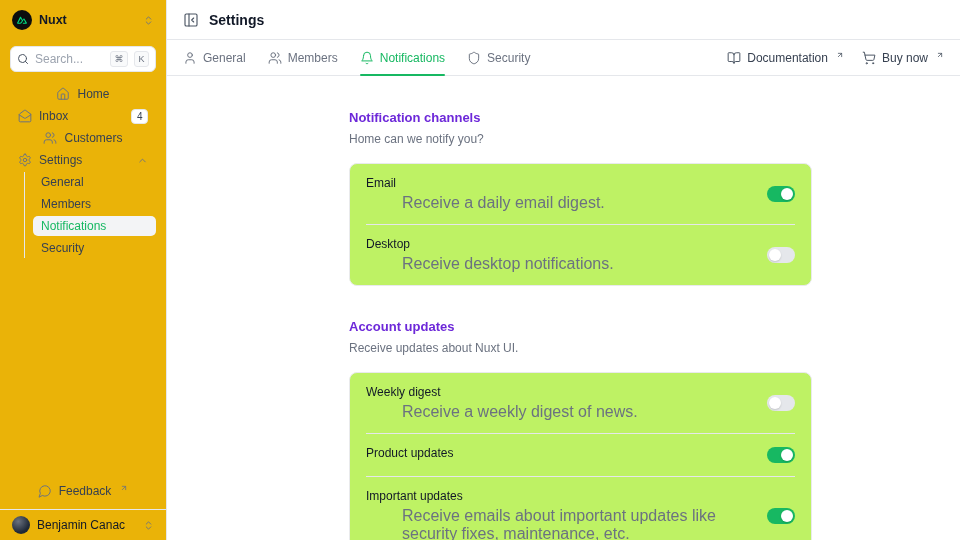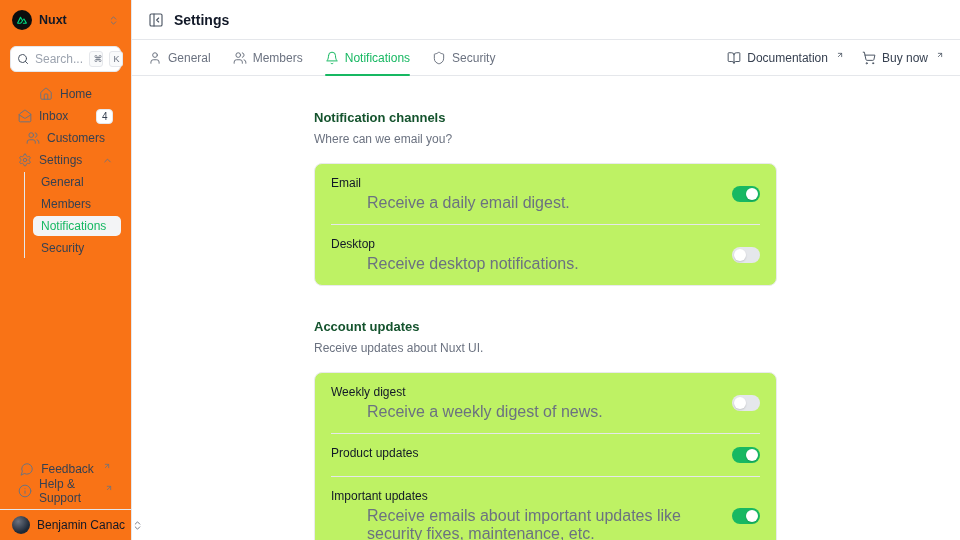--- a/index.html
+++ b/index.html
@@ -7,21 +7,21 @@
   body { font-family:"Liberation Sans","DejaVu Sans",sans-serif; background:#fff; color:#111827; font-size:12px; -webkit-font-smoothing:antialiased; }
   .app { display:flex; width:960px; height:540px; }
 
   
   .icon { width:14px; height:14px; flex:none; display:block; }
   .icon-lg { width:16px; height:16px; }
   .icon-xs { width:8px; height:8px; }
   .muted-ic { color:#6b7280; }
 
   
-  .sidebar { width:132px; flex:none; border-right:1px solid #e5e7eb; display:flex; flex-direction:column; background:#f97316; }
+  .sidebar { width:167px; flex:none; border-right:1px solid #e5e7eb; display:flex; flex-direction:column; background:#eab308; }
   .ws-row { height:40px; display:flex; align-items:center; gap:7px; padding:0 12px; cursor:pointer; }
   .ws-logo { width:20px; height:20px; border-radius:50%; background:#0c0d0d; display:flex; align-items:center; justify-content:center; flex:none; }
   .ws-logo svg { width:12px; height:12px; display:block; }
   .ws-name { font-size:12.5px; font-weight:700; color:#111827; flex:1; }
   .search { margin:6px 10px 12px; height:26px; border:1px solid #e5e7eb; border-radius:6px; display:flex; align-items:center; gap:6px; padding:0 6px; cursor:text; background:#fff; }
   .search .ph { flex:1; color:#9ca3af; font-size:12px; }
   .kbd { font-size:9px; line-height:1; color:#6b7280; background:#f9fafb; border:1px solid #e5e7eb; border-radius:3px; padding:2.5px 3.5px; min-width:14px; text-align:center; }
   nav { padding:0 10px; }
   .nav-item { height:20px; margin-bottom:2px; display:flex; align-items:center; gap:7px; padding:0 8px; border-radius:5px; color:#374151; font-weight:500; cursor:pointer;justify-content:center; }
   .nav-item .icon { color:#6b7280; }
@@ -46,21 +46,21 @@
   .tab { display:flex; align-items:center; gap:6px; color:#6b7280; font-weight:500; cursor:pointer; position:relative; }
   .tab.active { color:#17b862; }
   .tab.active::after { content:""; position:absolute; left:0; right:0; bottom:-1px; height:2px; background:#17b862; border-radius:2px; }
   .actions { margin-left:auto; display:flex; align-items:center; gap:18px;justify-content:center; }
   .action-btn { display:flex; align-items:center; gap:6px; color:#374151; font-weight:500; cursor:pointer; }
   .action-btn .icon { color:#4b5563; }
 
   
   .content { flex:1; overflow:hidden; padding-top:34px; }
   .section { width:463px; margin-left:182px; margin-bottom:33px; }
-  .sec-title { font-size:13px; font-weight:700; color:#14532d; margin-bottom:7px; }
+  .sec-title { font-size:13px; font-weight:700; color:#6d28d9; margin-bottom:7px; }
   .sec-sub { font-size:12px; color:#6b7280; margin-bottom:17px; }
   .card { background:#bef264; border:1px solid #e9eaec; border-radius:8px; }
   .row { display:flex; align-items:center; gap:12px; padding:12px 16px; }
   .row-text { flex:1; min-width:0; }
   .row-title { font-size:12px; font-weight:500; color:#111827; margin-bottom:4px; }
   .row-desc { font-size:16px; color:#6b7280;margin-left:36px; }
   .sep { height:1px; background:#e5e7eb; margin:0 16px; }
   .toggle { width:28px; height:16px; border-radius:999px; background:#e5e7eb; position:relative; flex:none; cursor:pointer; }
   .toggle .knob { position:absolute; top:2px; left:2px; width:12px; height:12px; border-radius:50%; background:#fff; box-shadow:0 1px 2px rgba(0,0,0,.15); }
   .toggle.on { background:#17b862; }
@@ -153,32 +153,20 @@
       <div class="nav-item">
         <svg class="icon" viewBox="0 0 24 24" fill="none" stroke="currentColor" stroke-width="1.7" stroke-linecap="round" stroke-linejoin="round">
             <path d="M7.9 20A9 9 0 1 0 4 16.1L2 22Z"></path>
           </svg>
         <span>Feedback</span>
         <svg class="icon icon-xs ext" viewBox="0 0 24 24" fill="none" stroke="currentColor" stroke-width="2.4" stroke-linecap="round" stroke-linejoin="round">
             <path d="M7 7h10v10"></path>
             <path d="M7 17 17 7"></path>
           </svg>
       </div>
-      <div class="nav-item">
-        <svg class="icon" viewBox="0 0 24 24" fill="none" stroke="currentColor" stroke-width="1.7" stroke-linecap="round" stroke-linejoin="round">
-            <circle cx="12" cy="12" r="10"></circle>
-            <path d="M12 16v-4"></path>
-            <path d="M12 8h.01"></path>
-          </svg>
-        <span>Help &amp; Support</span>
-        <svg class="icon icon-xs ext" viewBox="0 0 24 24" fill="none" stroke="currentColor" stroke-width="2.4" stroke-linecap="round" stroke-linejoin="round">
-            <path d="M7 7h10v10"></path>
-            <path d="M7 17 17 7"></path>
-          </svg>
-      </div>
     </div>
 
     <div class="user-row">
       <span class="avatar"></span>
       <span class="user-name">Benjamin Canac</span>
       <svg class="icon muted-ic" style="width:11px;height:11px" viewBox="0 0 24 24" fill="none" stroke="currentColor" stroke-width="2" stroke-linecap="round" stroke-linejoin="round">
           <path d="m7 15 5 5 5-5"></path>
           <path d="m7 9 5-5 5 5"></path>
         </svg>
     </div>
@@ -252,21 +240,21 @@
               <path d="M7 17 17 7"></path>
             </svg>
         </div>
       </div>
     </div>
 
     <div class="content">
 
       <section class="section">
         <div class="sec-title">Notification channels</div>
-        <div class="sec-sub">Where can we email you?</div>
+        <div class="sec-sub">Home can we notify you?</div>
         <div class="card">
           <div class="row">
             <div class="row-text">
               <div class="row-title">Email</div>
               <div class="row-desc">Receive a daily email digest.</div>
             </div>
             <span class="toggle on">
                 <span class="knob"></span>
               </span>
           </div>

